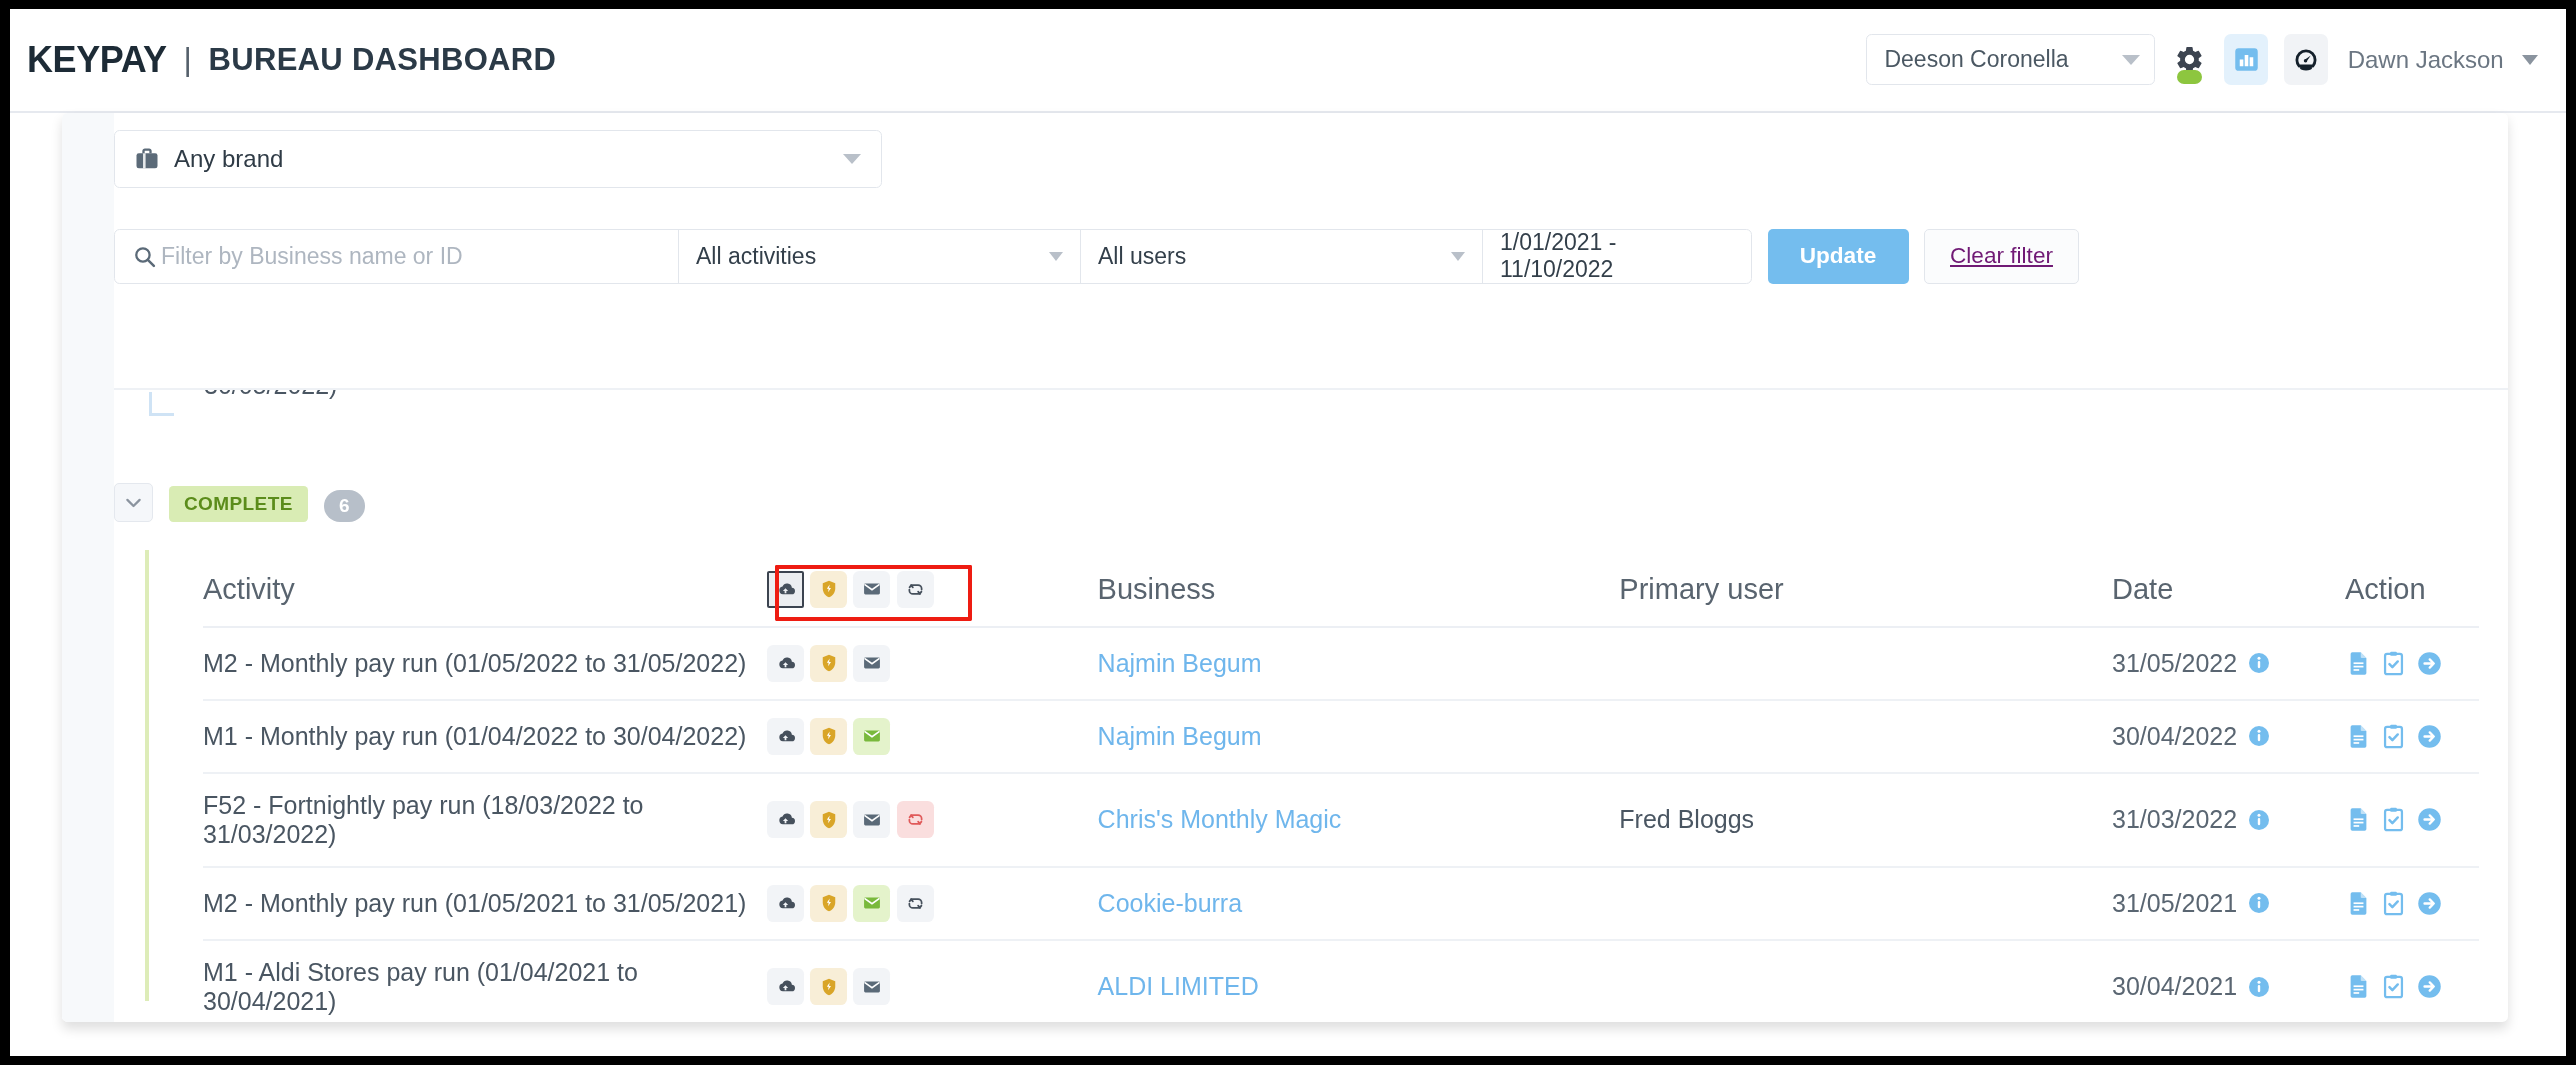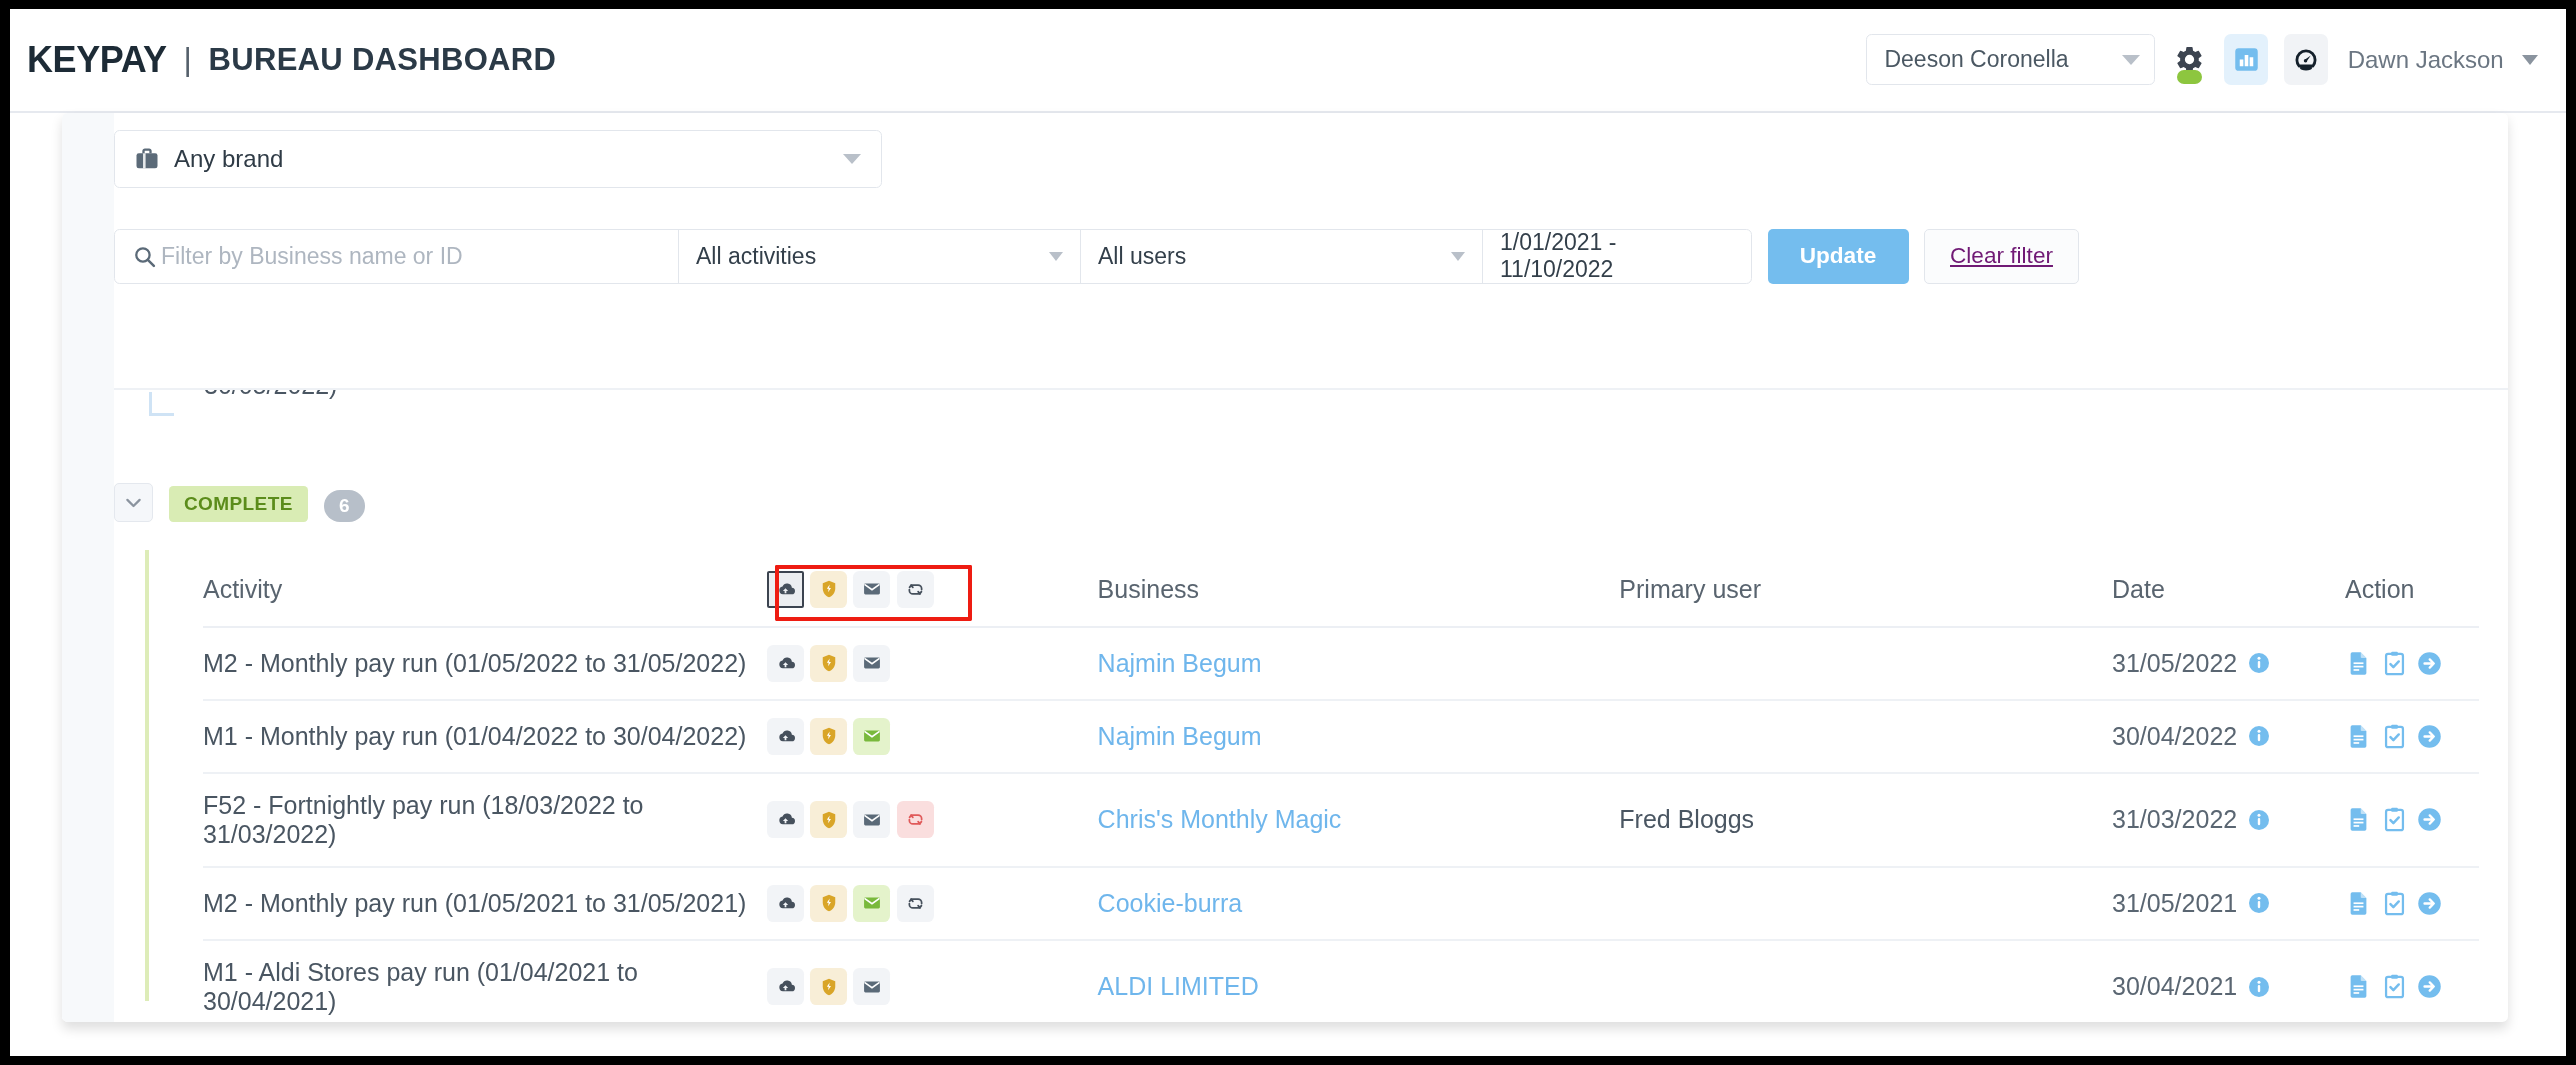--- a/index.html
+++ b/index.html
@@ -273,21 +273,21 @@
 
   
   table.acts {
     position: absolute;
     left: 141px; top: 444px;
     width: 2276px;
     border-collapse: collapse;
   }
   table.acts th {
     text-align: left;
-    font-size: 25px;
+    font-size: 29px;
     font-weight: 400;
     color: #59646f;
     padding: 14px 0 18.3px 0;
     border-bottom: 2.1px solid #eceff4;
     vertical-align: middle;
   }
   table.acts td {
     font-size: 25px;
     color: #4a5662;
     padding: 17px 0;

